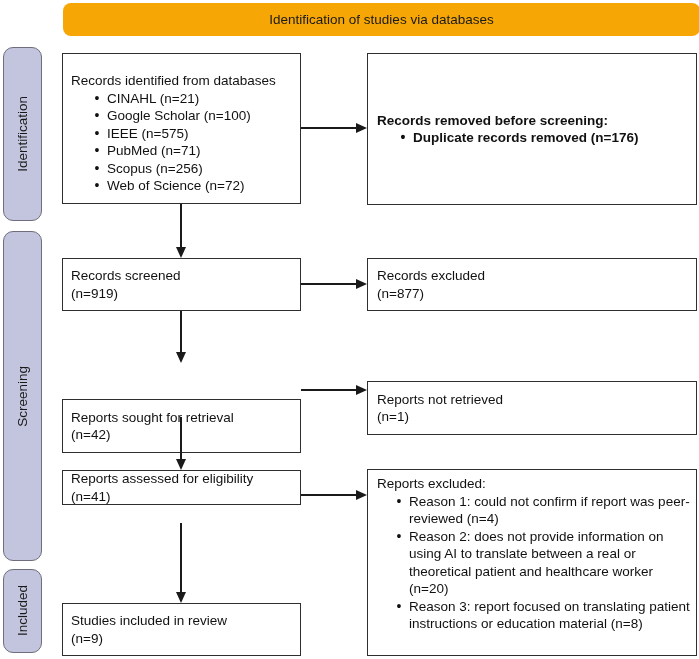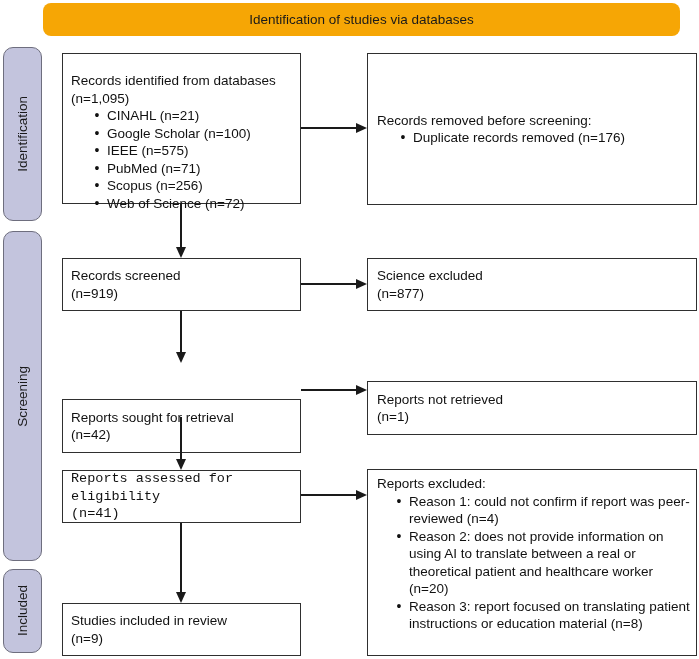--- a/index.html
+++ b/index.html
@@ -8,21 +8,21 @@
     width:699px;height:659px;
     background:#ffffff;
     font-family:"Liberation Sans", sans-serif;
     color:#111111;
     font-size:13.5px;
     line-height:17.5px;
     overflow:hidden;
   }
   
   .banner{
-    position:absolute;left:43px;top:3px;width:637px;height:33px;
+    position:absolute;left:63px;top:3px;width:637px;height:33px;
     background:#F6A605;border-radius:8px;
     display:flex;align-items:center;justify-content:center;
     color:#1a1a1a;
   }
   
   .stage{
     position:absolute;left:3px;width:39px;
     background:#C3C4DD;border:1px solid #6E6E7E;border-radius:10px;
     display:flex;align-items:center;justify-content:center;
     box-sizing:border-box;
@@ -36,26 +36,26 @@
   .stage-included{top:569px;height:84px;}
   
   .box{
     position:absolute;background:#ffffff;
     border:1.5px solid #2F2F2F;box-sizing:border-box;
   }
   .box-left{left:62px;width:239px;}
   .box-right{left:367px;width:330px;}
   .vcenter{display:flex;flex-direction:column;justify-content:center;}
   #box-identified{top:53px;height:151px;padding:18px 4px 0 8px;}
-  #box-removed{top:53px;height:152px;padding-left:9px;}
+  #box-removed{top:53px;height:152px;padding-left:9px;font-weight:bold;}
   #box-screened{top:258px;height:53px;padding-left:8px;}
   #box-excluded-screening{top:258px;height:53px;padding-left:9px;}
   #box-sought{top:363px;height:54px;padding-left:8px;margin-top:36px;}
   #box-not-retrieved{top:381px;height:54px;padding-left:9px;}
-  #box-assessed{top:470px;height:53px;padding-left:8px;font-family:Liberation Mono, monospace;}
+  #box-assessed{top:470px;height:35px;padding-left:8px;}
   #box-reports-excluded{top:469px;height:187px;padding:5px 4px 0 9px;}
   #box-included{top:603px;height:53px;padding-left:8px;}
   
   .bullets{margin-left:16px;}
   #box-reports-excluded .bullets{margin-left:12px;}
   .bullet{display:flex;}
   .bullet .dot{flex:0 0 20px;text-align:center;font-size:14px;}
   .bullet .text{flex:1;}
   
   .shaft{position:absolute;background:#1a1a1a;}
@@ -83,21 +83,20 @@
   </div>
   <div class="stage stage-screening">
     <span>Screening</span>
   </div>
   <div class="stage stage-included">
     <span>Included</span>
   </div>
 
   <div class="box box-left" id="box-identified">
     <div>Records identified from databases</div>
-    <div>(n=1,095)</div>
     <div class="bullets">
       <div class="bullet">
           <span class="dot">•</span>
           <span class="text">CINAHL (n=21)</span>
         </div>
       <div class="bullet">
           <span class="dot">•</span>
           <span class="text">Google Scholar (n=100)</span>
         </div>
       <div class="bullet">
@@ -127,21 +126,21 @@
           <span class="text">Duplicate records removed (n=176)</span>
         </div>
     </div>
   </div>
 
   <div class="box box-left vcenter" id="box-screened">
     <div>Records screened</div>
     <div>(n=919)</div>
   </div>
   <div class="box box-right vcenter" id="box-excluded-screening">
-    <div>Science excluded</div>
+    <div>Records excluded</div>
     <div>(n=877)</div>
   </div>
 
   <div class="box box-left vcenter" id="box-sought">
     <div>Reports sought for retrieval</div>
     <div>(n=42)</div>
   </div>
   <div class="box box-right vcenter" id="box-not-retrieved">
     <div>Reports not retrieved</div>
     <div>(n=1)</div>

